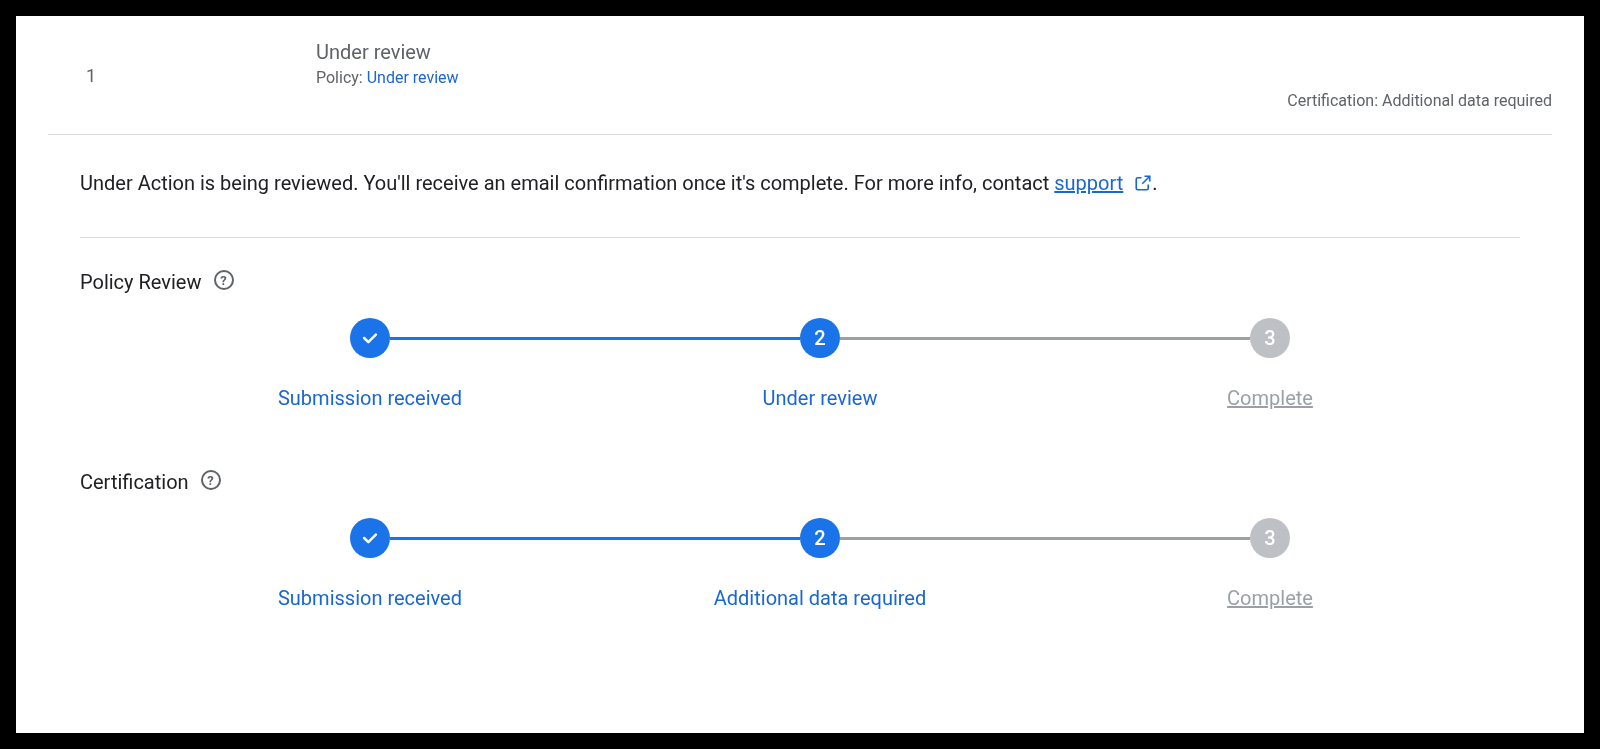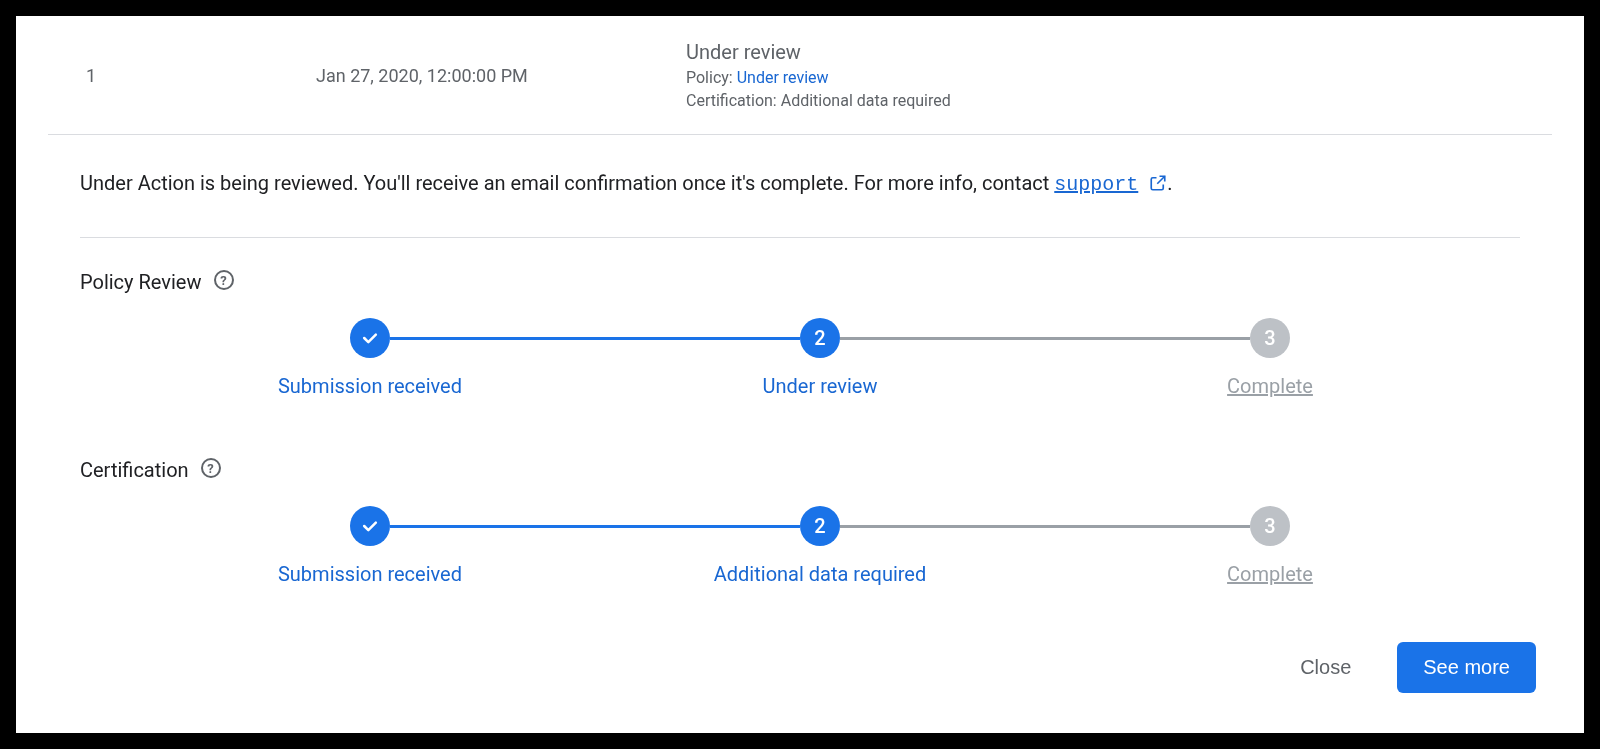--- a/index.html
+++ b/index.html
@@ -51,21 +51,20 @@
     padding: 36px 64px 0 64px;
   }
   .msg {
     font-size:20px;
     color:#202124;
     margin-bottom:40px;
   }
   a.support {
     color: var(--blue-text);
     text-decoration: underline;
-    font-family: Liberation Mono, monospace;
   }
   .ext-icon {
     display:inline-block;
     vertical-align:-2px;
     margin-left:6px;
   }
   hr.thin {
     border:none;
     border-top:1px solid var(--grey-line);
     margin:0 0 32px 0;
@@ -99,21 +98,21 @@
     position:relative;
   }
   .circle {
     width:40px;height:40px;border-radius:50%;
     display:flex;align-items:center;justify-content:center;
     color:#fff;font-size:20px;font-weight:500;
     z-index:2;
   }
   .circle.done, .circle.active { background: var(--blue); }
   .circle.todo { background: var(--fill-grey); }
-  .step-label { margin-top:16px; font-size:20px; white-space:nowrap;}
+  .step-label { margin-top:28px; font-size:20px; white-space:nowrap;}
   .step.done  .step-label,
   .step.active .step-label { color: var(--blue-text); }
   .step.todo  .step-label { color: var(--grey-mid); text-decoration: underline; }
   .line {
     position:absolute;
     top:19px;
     height:3px;
     z-index:1;
   }
   .line.right { left:50%; margin-left:20px; }
@@ -145,28 +144,27 @@
   }
   svg.check { width:20px;height:20px; }
 </style>
 </head>
 <body>
 
 <div class="frame">
 
   <div class="row">
     <div class="col-num">1</div>
-    <div class="col-date">Jan 27, 2020, 12:00:00 PM</div>
     <div class="col-status">
       <div class="title">Under review</div>
       <div class="line" style="position:static;height:auto;">
         <span>Policy:</span>
         <span class="link">Under review</span>
       </div>
-      <div class="line" style="position:static;height:auto;">
+      <div class="line" style="position:static;height:auto;text-align:right;">
         <span>Certification:</span>
         <span>Additional data required</span>
       </div>
     </div>
   </div>
   <hr class="sep">
 
   <div class="body">
 
     <div class="msg">
@@ -230,18 +228,14 @@
         <div class="step-label">Additional data required</div>
       </div>
       <div class="step todo">
         <div class="circle todo">3</div>
         <div class="step-label">Complete</div>
       </div>
     </div>
 
   </div>
 
-  <div class="footer">
-    <button class="btn-text">Close</button>
-    <button class="btn-filled">See more</button>
-  </div>
 
 </div>
 
 </body></html>

